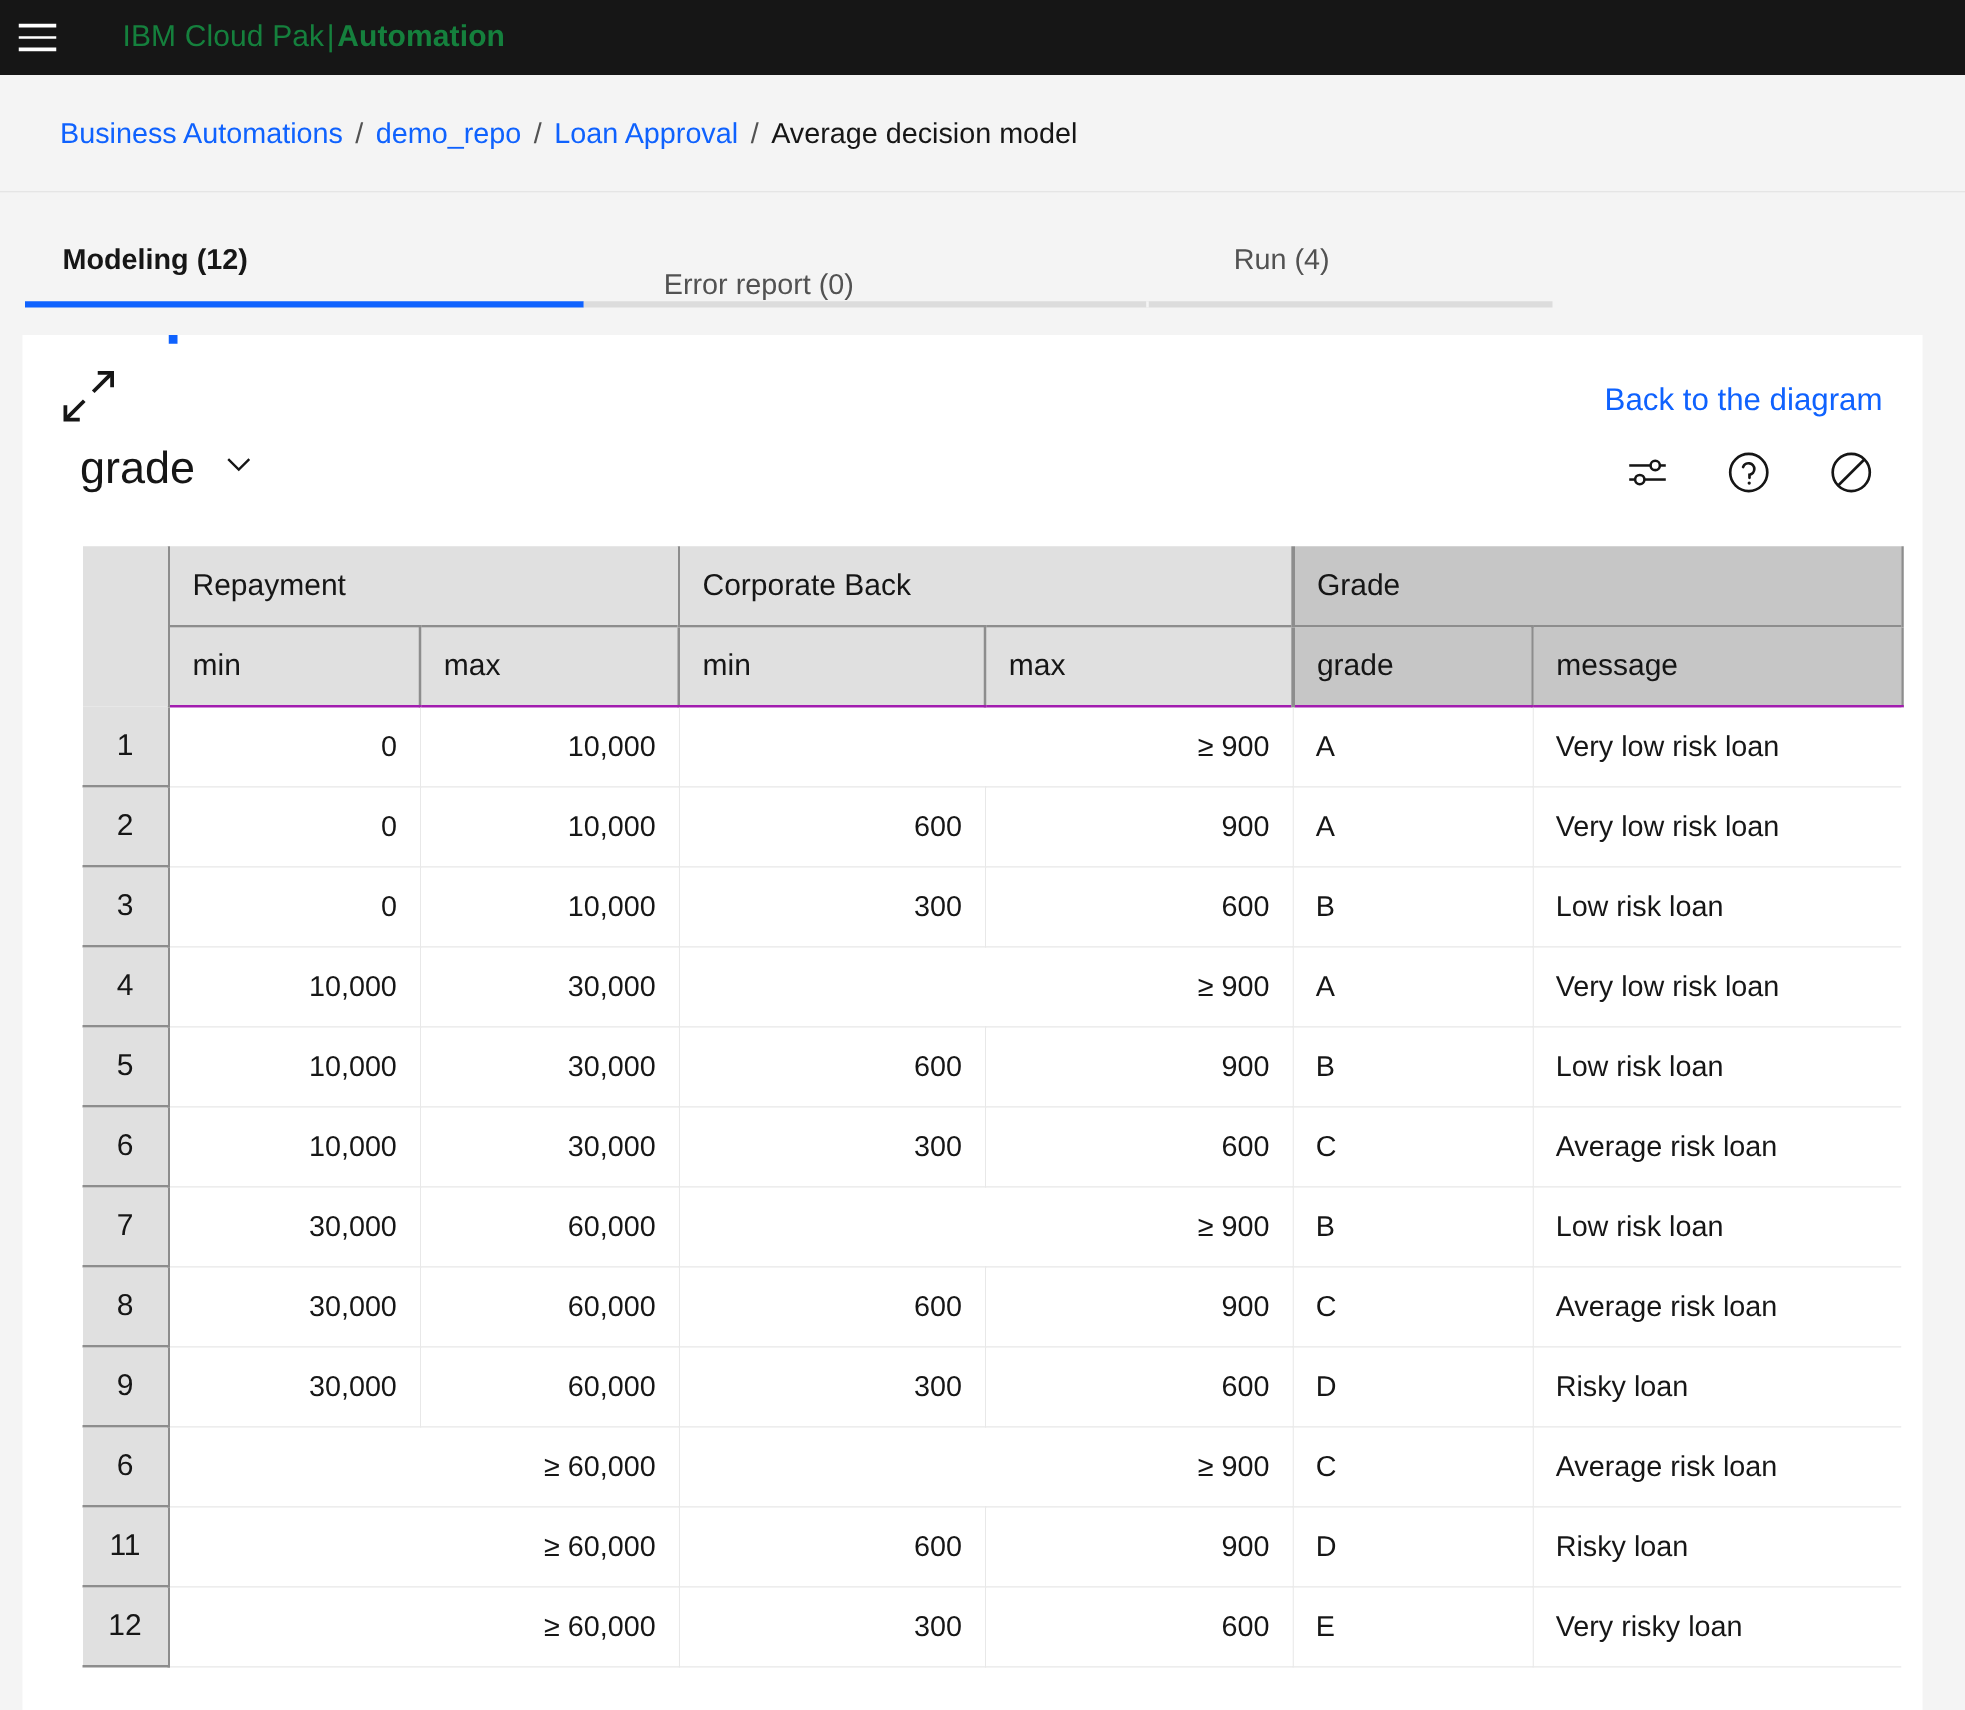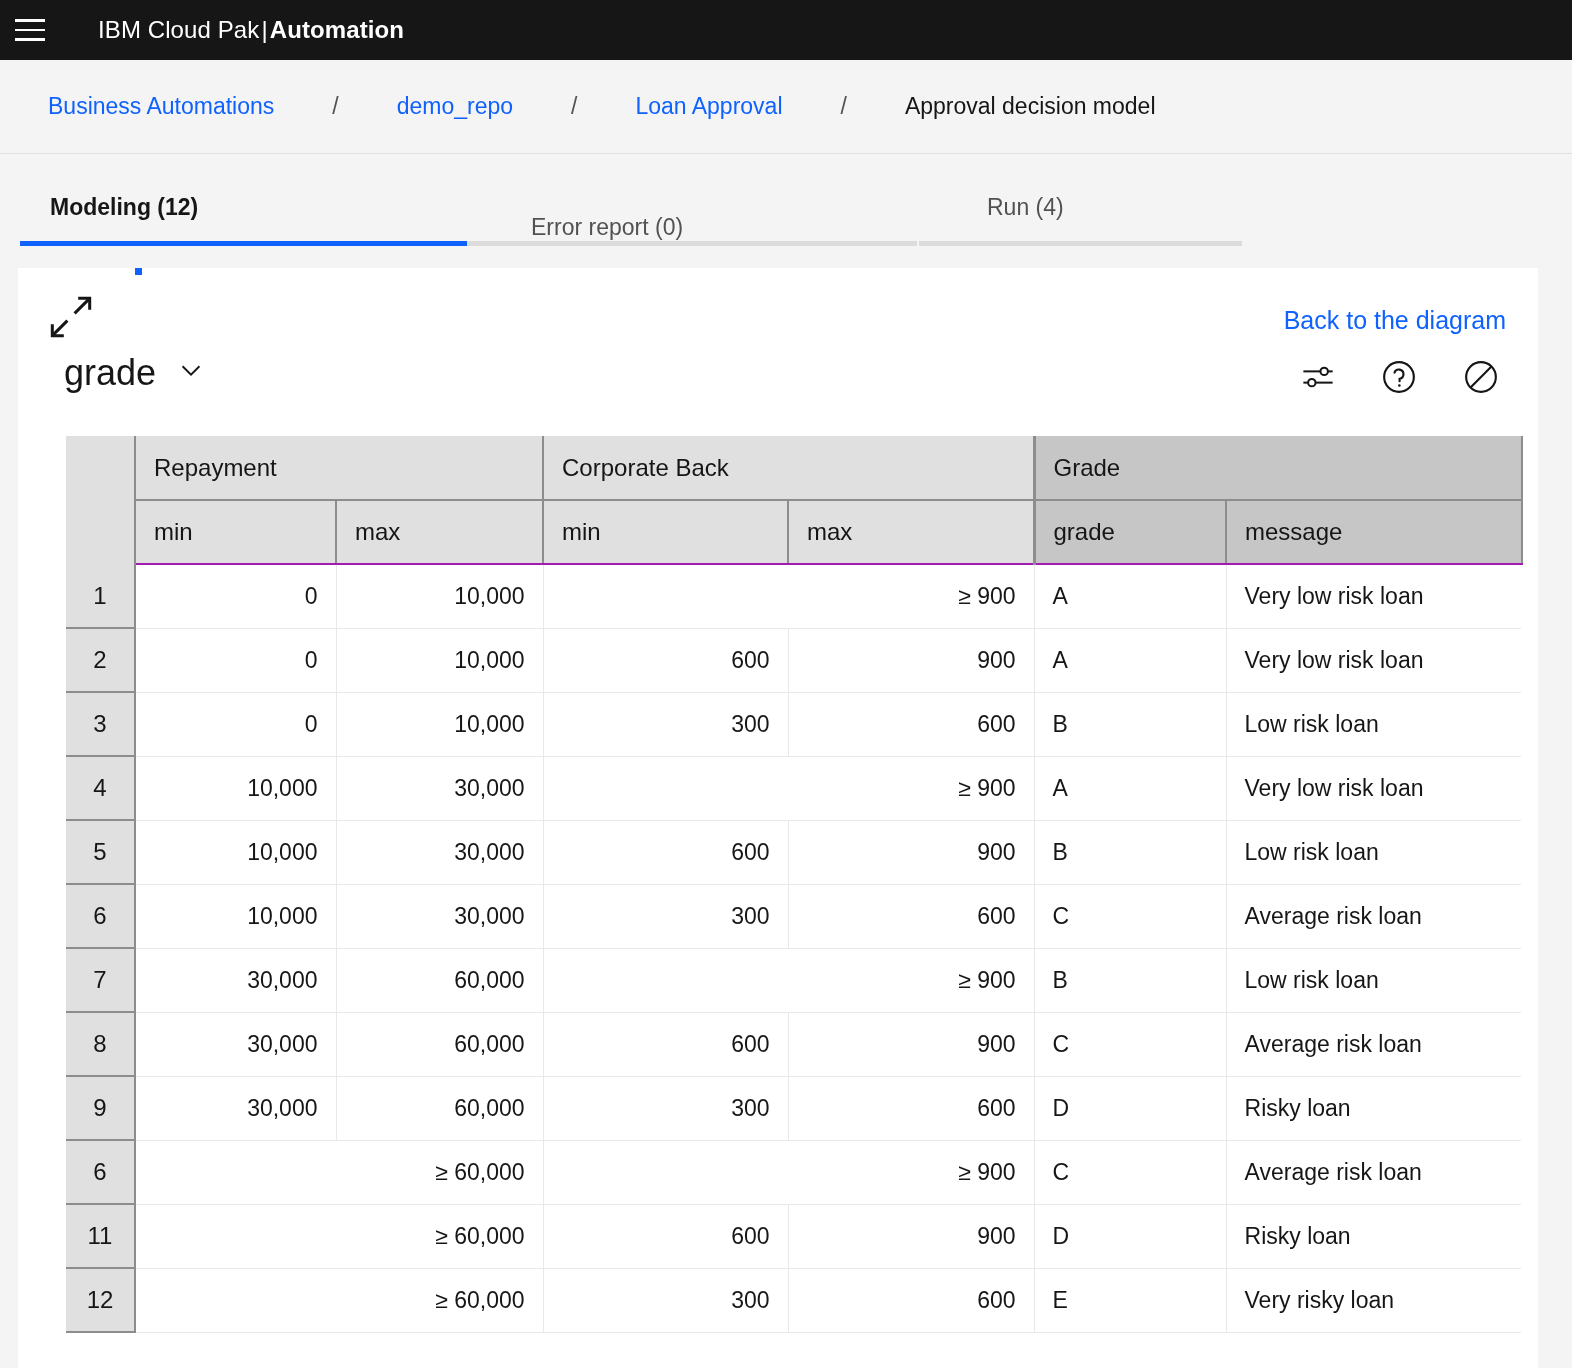--- a/index.html
+++ b/index.html
@@ -10,21 +10,21 @@
     font-family: "Liberation Sans", sans-serif;
     -webkit-font-smoothing: antialiased;
   }
 
   
   #app-header {
     height: 60px;
     background: #161616;
     display: flex;
     align-items: center;
-    color: #ffffff;
+    color: #15803d;
   }
   #hamburger {
     width: 60px; height: 60px;
     display: flex; flex-direction: column;
     align-items: center; justify-content: center;
     gap: 7px;
     cursor: pointer;
   }
   #hamburger span {
     display: block;
@@ -43,21 +43,21 @@
   
   #breadcrumb-bar {
     height: 94px;
     background: #f4f4f4;
     display: flex;
     align-items: center;
     padding-left: 48px;
     border-bottom: 1px solid #e0e0e0;
     font-size: 23px;
   }
-  #breadcrumb { display: flex; align-items: flex-start; white-space: nowrap; gap: 48px; }
+  #breadcrumb { display: flex; align-items: flex-start; white-space: nowrap; }
   #breadcrumb .crumb-link { color: #0f62fe; cursor: pointer; }
   #breadcrumb .crumb-current { color: #161616; }
   #breadcrumb .crumb-slash { color: #525252; padding: 0 10px; }
 
   
   #tabs-bar {
     height: 92px;
     background: #f4f4f4;
     display: flex;
     align-items: flex-end;
@@ -236,21 +236,21 @@
 </div>
 
 <div id="breadcrumb-bar">
   <nav id="breadcrumb">
     <span class="crumb-link">Business Automations</span>
     <span class="crumb-slash">/</span>
     <span class="crumb-link">demo_repo</span>
     <span class="crumb-slash">/</span>
     <span class="crumb-link">Loan Approval</span>
     <span class="crumb-slash">/</span>
-    <span class="crumb-current">Approval decision model</span>
+    <span class="crumb-current">Average decision model</span>
   </nav>
 </div>
 
 <div id="tabs-bar">
   <div class="tab tab-sel" id="tab-modeling">
     <span class="tab-label">Modeling (12)</span>
   </div>
   <div class="tab" id="tab-error">
     <span class="tab-label">Error report (0)</span>
   </div>

